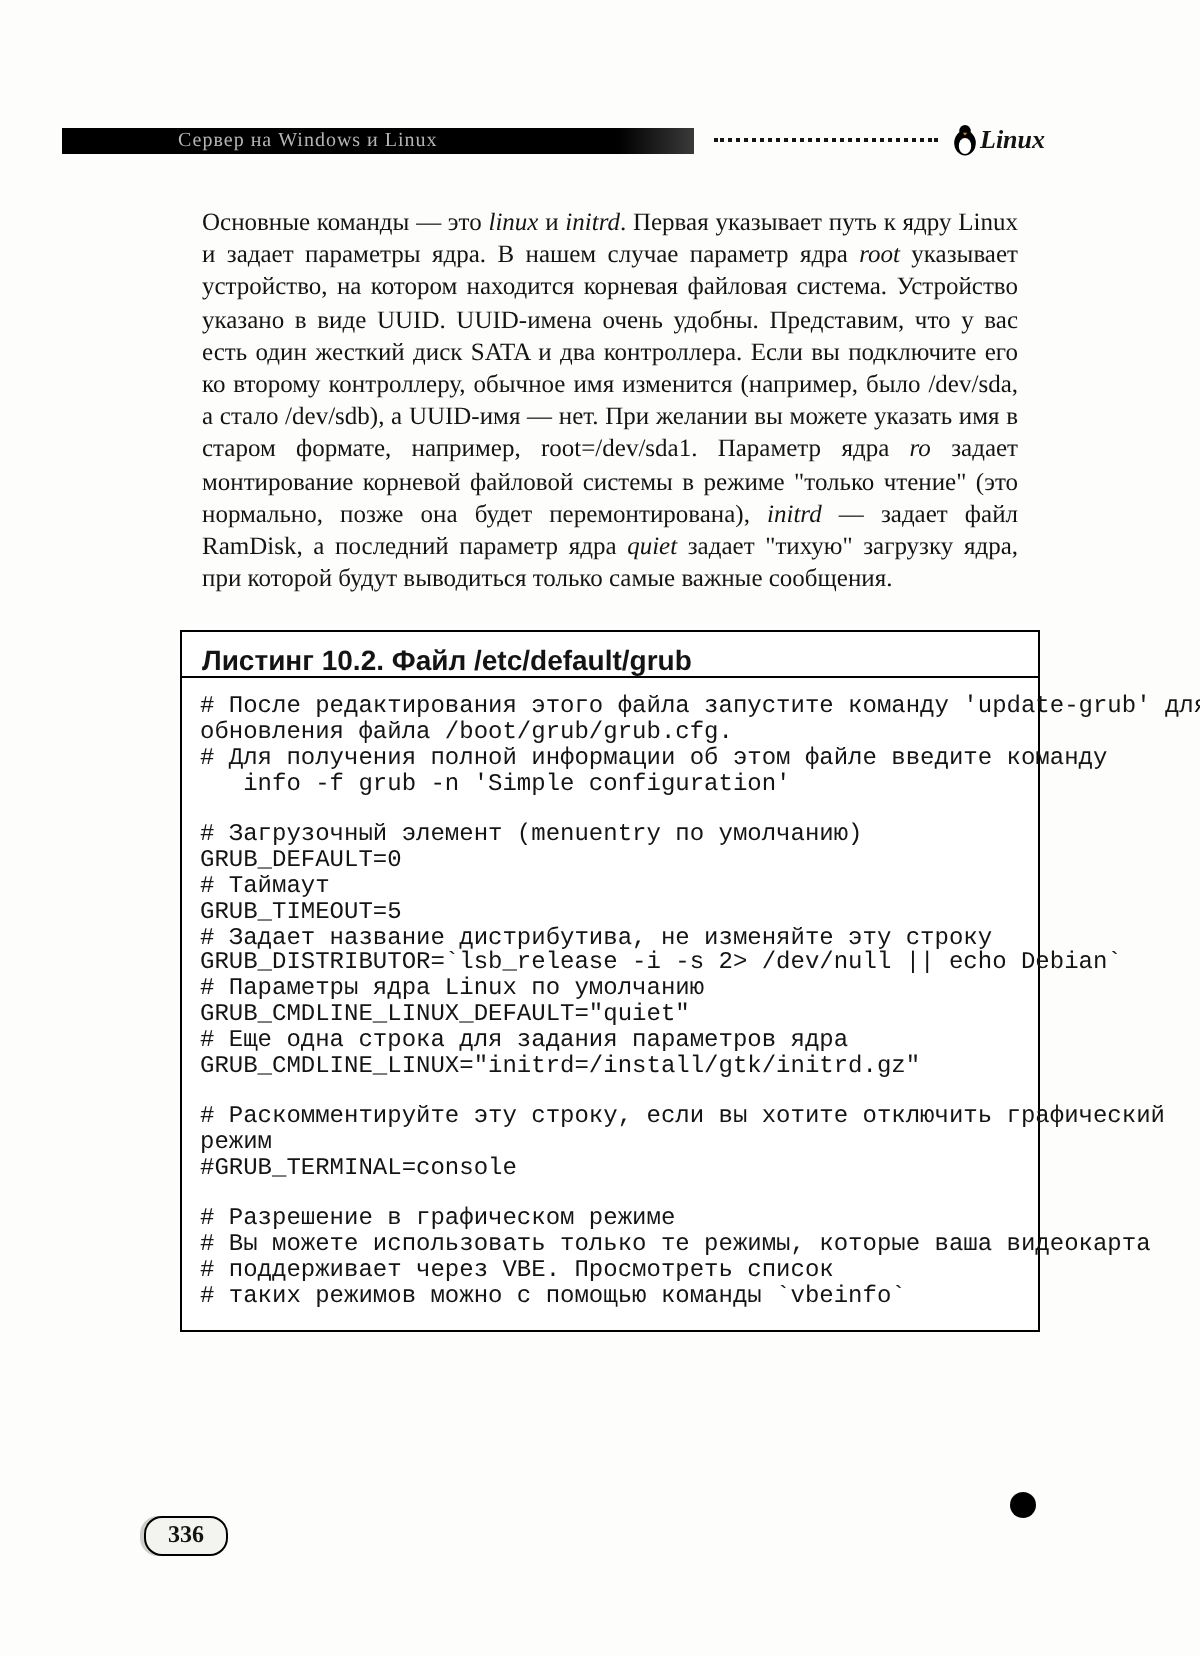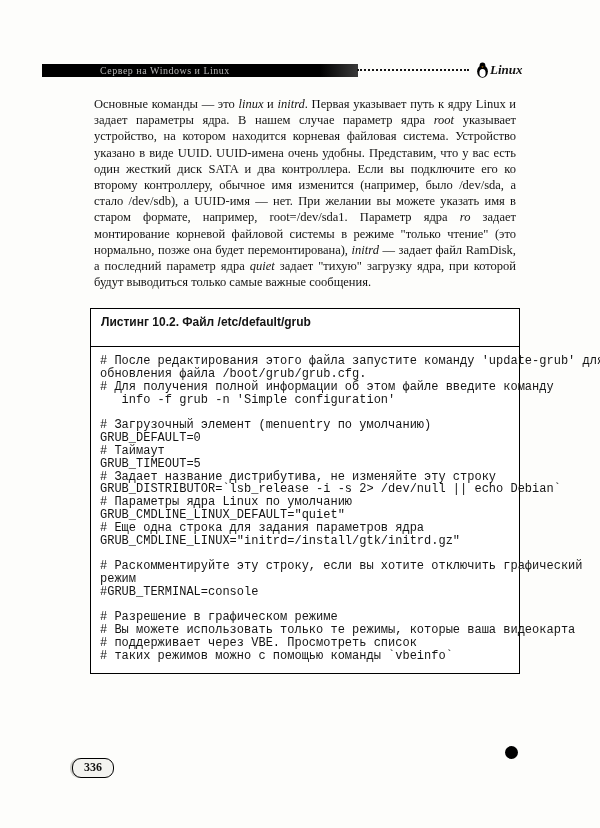--- a/index.html
+++ b/index.html
@@ -9,58 +9,58 @@
     background: #fdfdfb;
     font-family: "Liberation Serif", serif;
     color: #141414;
     position: relative;
     overflow: hidden;
   }
 
   
   .header { position: absolute; left: 30px; top: 61px; width: 540px; height: 22px; }
   .header-bar {
-    position: absolute; left: 12px; top: 3px; width: 316px; height: 13px;
+    position: absolute; left: 1px; top: 3px; width: 316px; height: 13px;
     background: linear-gradient(to right, #000 0%, #000 88%, #3a3a3a 100%);
   }
   .header-title {
     position: absolute; left: 58px; top: 0; line-height: 13px;
     font-size: 10px; color: #b5b5b5; letter-spacing: 0.5px; white-space: nowrap;
   }
   .header-dots {
     position: absolute; left: 327px; top: 8px; width: 112px; height: 0;
     border-top: 2px dotted #161616;
   }
   .logo { position: absolute; left: 446px; top: 0; height: 18px; display: flex; align-items: center; }
   .penguin { display: inline-block; width: 13px; height: 16px; }
   .logo-text { font-style: italic; font-weight: bold; font-size: 13px; margin-left: 1px; }
 
   
   .content { position: absolute; left: 90px; top: 92px; width: 430px; }
-  p.body { margin: 4px; font-size: 12.5px; line-height: 16.2px; text-align: justify; }
+  p.body { margin: 11px; font-size: 12.5px; line-height: 16.2px; text-align: justify; }
   p.body i { font-style: italic; }
 
   .note-box {
     margin-top: 16px;
     border: 1px solid #000;
     padding: 7px 8px 6px;
     text-align: center;
     font-family: "Liberation Sans", sans-serif;
     font-weight: bold;
     font-size: 11.5px;
   }
   .note-box i { font-style: italic; }
 
   .lead { margin-top: 28px; }
 
   .listing { margin-top: 18px; border: 1px solid #000; background: #fff; }
   .listing-title {
     font-family: "Liberation Sans", sans-serif;
-    font-weight: bold; font-size: 12px;
-    padding: 6px 10px 17px;
+    font-weight: bold; font-size: 14px;
+    padding: 6px 10px 0;
     border-bottom: 1px solid #000;
   }
   .listing-code {
     margin: 0; padding: 8px 9px 10px;
     font-family: "Liberation Mono", "DejaVu Sans Mono", monospace;
     font-size: 12px; line-height: 12.8px;
     white-space: pre;
   }
 
   

